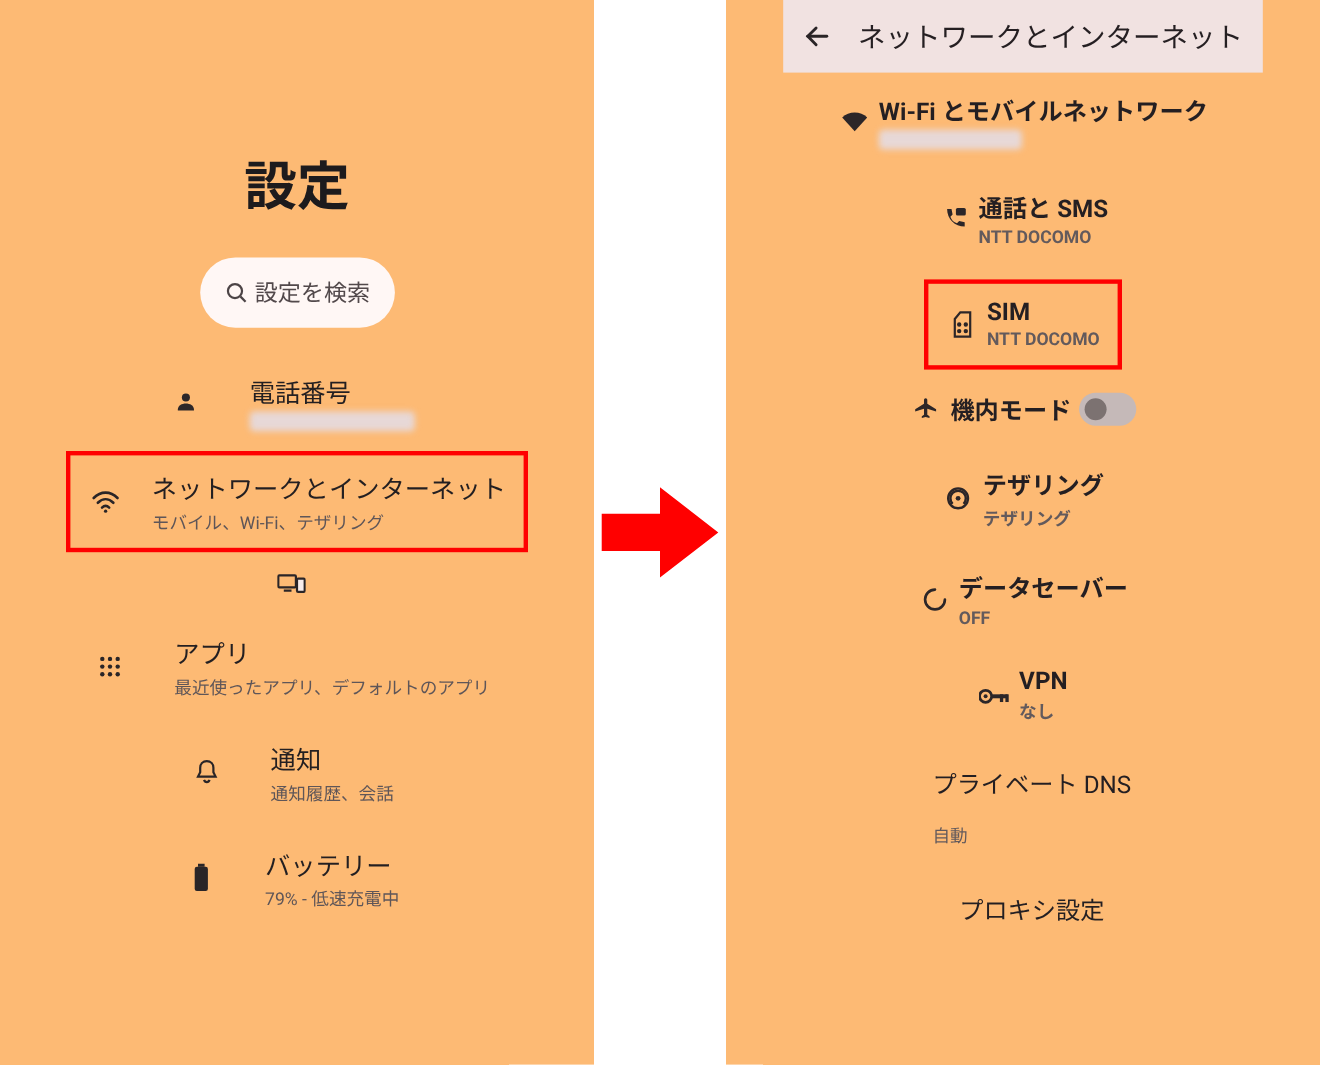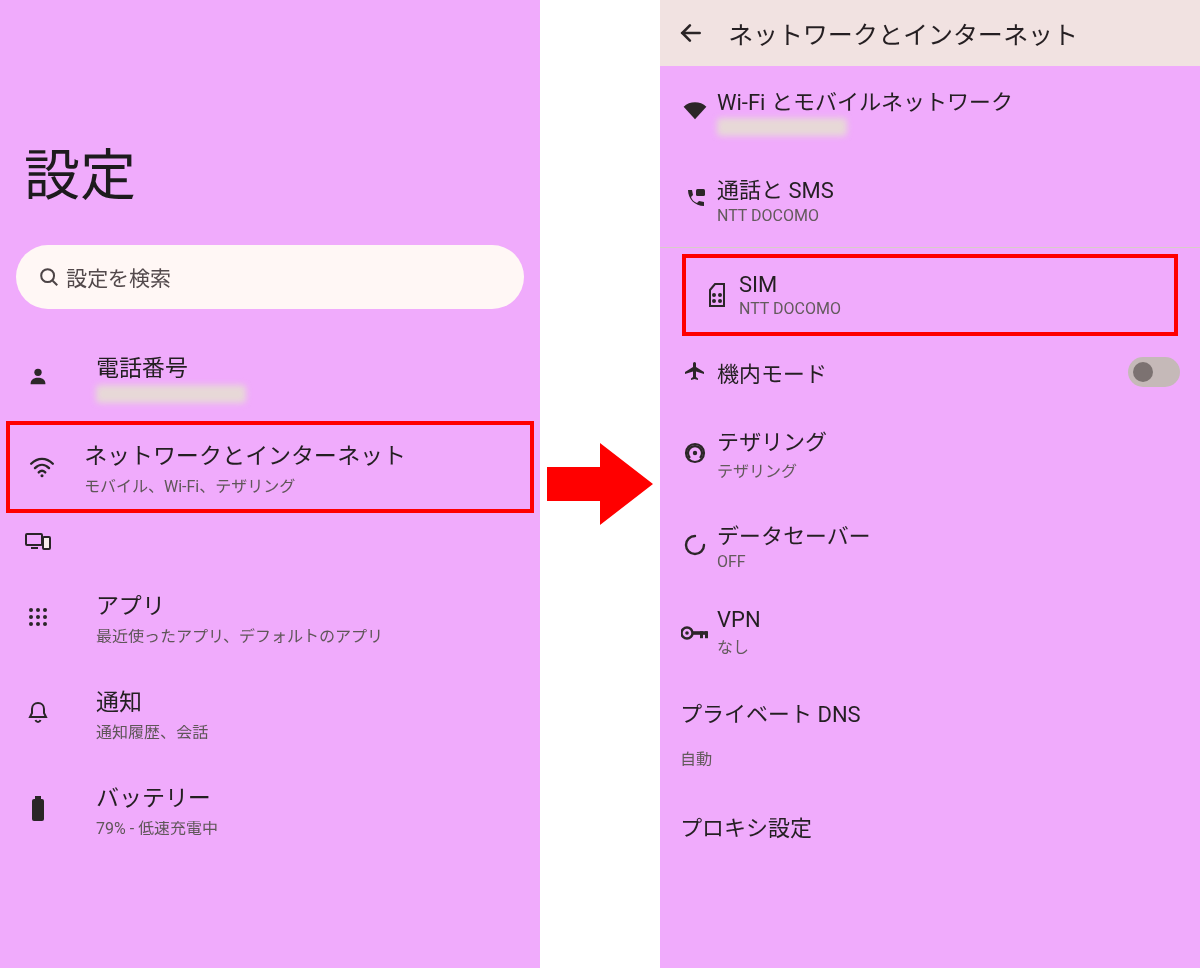--- a/index.html
+++ b/index.html
@@ -7,35 +7,36 @@
       background: #ffffff;
       font-family: -apple-system, "Segoe UI", Roboto, "Noto Sans JP", sans-serif;
       width: 1200px;
       height: 968px;
       overflow: hidden;
       display: flex;
       align-items: stretch;
     }
     .phone {
       flex: 1;
-      background: #f0abfc;
+      background: #fdba74;
       display: flex;
       flex-direction: column;
       overflow: hidden;
+      align-items: center;
     }
     .gap {
       width: 120px;
       display: flex;
       align-items: center;
       justify-content: center;
       background: #ffffff;
     }
     
     .left .title-block { padding: 130px 24px 34px 24px; }
-    .big-title { font-size: 56px; font-weight: 400; color: #1d1b1d; }
+    .big-title { font-size: 48px; font-weight: 700; color: #1d1b1d; }
     .search-bar {
       margin: 0 16px 22px 16px;
       height: 64px;
       background: #fff7f5;
       border-radius: 34px;
       display: flex;
       align-items: center;
       padding: 0 22px;
       gap: 6px;
       color: #4a4547;
@@ -78,20 +79,21 @@
       padding: 0 18px;
       gap: 24px;
       background: #f1e2e1;
     }
     .top-bar .title { font-size: 25px; color: #251f22; font-weight: 400; }
     .r-item {
       display: flex;
       align-items: center;
       padding: 18px 20px 18px 20px;
       gap: 7px;
+      font-weight: bold;
     }
     .r-item .icon-slot { width: 30px; display:flex; align-items:center; justify-content:center; color:#31292c; }
     .r-item .texts { display:flex; flex-direction:column; gap:2px; flex:1; }
     .r-item .primary { font-size: 22px; color:#241f22; }
     .r-item .secondary { font-size: 16px; color:#635a5c; }
     .divider { height:1px; background:#d9cbc9; margin: 4px 0; }
     .right-highlight {
       border: 4px solid #ff0000;
       margin: 2px 22px;
     }

